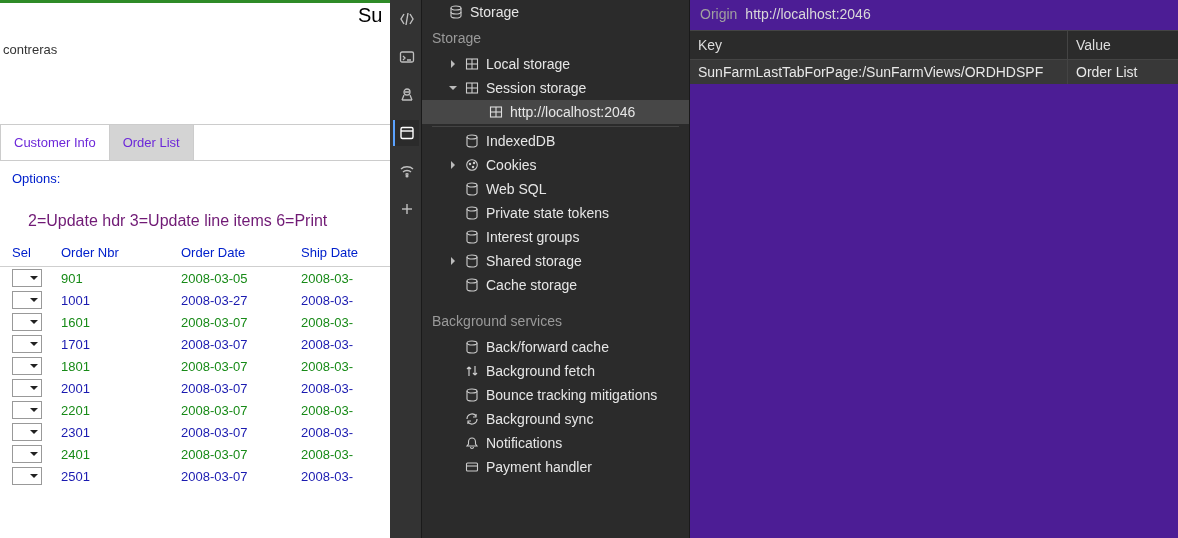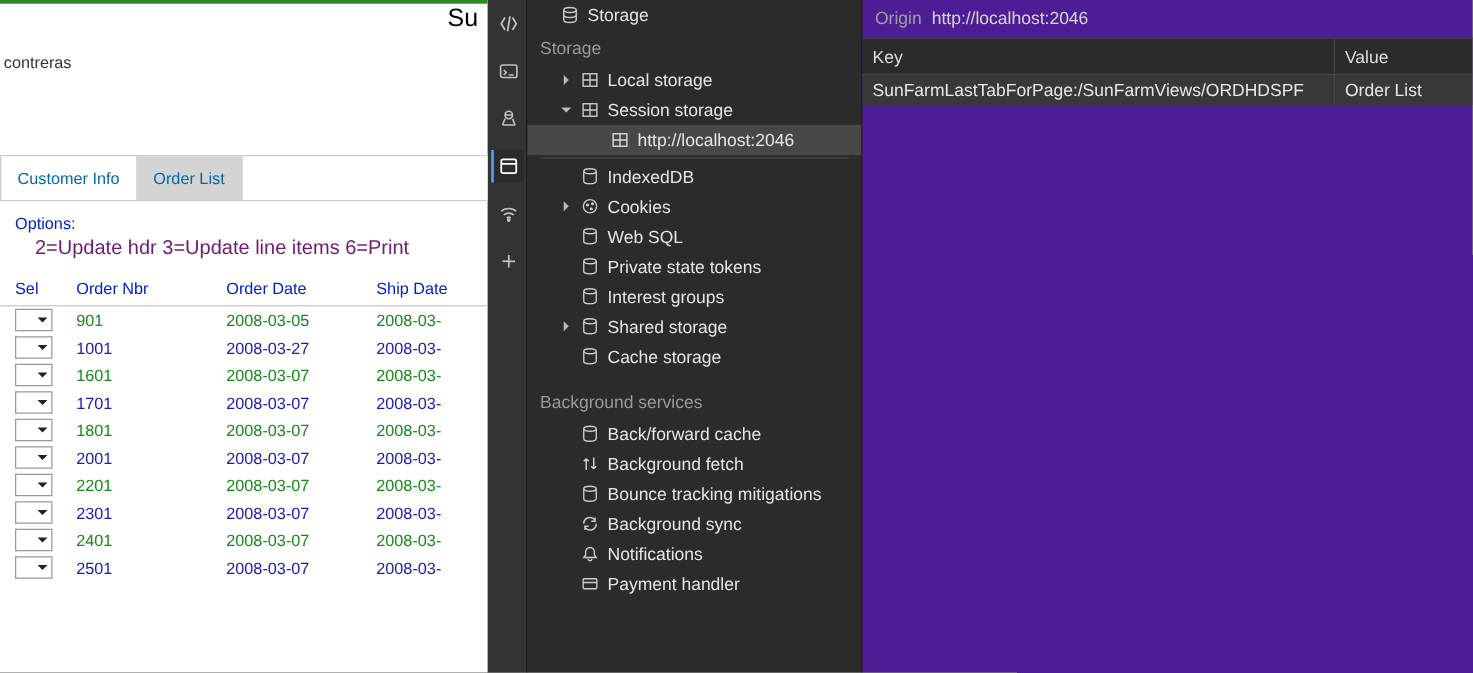--- a/index.html
+++ b/index.html
@@ -6,26 +6,26 @@
   body { width: 1178px; height: 538px; display: flex; overflow: hidden; background: #fff; font-size: 14px; }
 
   
   .app-panel { width: 390px; height: 538px; background: #fff; position: relative; }
   .app-top { height: 3px; background: #2e8b27; }
   .app-title { font-size: 20px; font-weight: 400; color: #000; position: absolute; top: 4px; left: 358px; }
   .app-user { font-size: 13px; color: #333; position: absolute; top: 42px; left: 3px; }
   .app-body { position: absolute; top: 124px; left: 0; right: 0; }
 
   .tabs-row { display: flex; border-top: 1px solid #ccc; border-bottom: 1px solid #ccc; background: #fff; }
-  .tab { padding: 10px 13px; font-size: 13px; color: #0369a1; cursor: pointer; border-right: 1px solid #ccc; }
+  .tab { padding: 10px 13px; font-size: 13px; color: #6d28d9; cursor: pointer; border-right: 1px solid #ccc; }
   .tab.active { background: #d4d4d4; }
   .tab.first { border-left: 1px solid #ccc; }
 
   .options-block { padding: 10px 12px 2px 12px; }
-  .options-label { color: #0020cc; font-size: 13px; margin-bottom: 4px; display: block; }
+  .options-label { color: #0020cc; font-size: 13px; margin-bottom: 26px; display: block; }
   .options-line { color: #701a75; font-size: 16px; margin-left: 16px; margin-bottom: 10px; }
 
   .tbl { width: 100%; border-collapse: collapse; }
   .tbl th { text-align: left; font-weight: 400; color: #0020cc; font-size: 13px; padding: 3px 6px 6px 6px; border-bottom: 1px solid #cfcfcf; }
   .tbl th:first-child { padding-left: 12px; margin-top: 43px; }
   .tbl td { font-size: 13px; padding: 2px 6px; vertical-align: middle; }
   .tbl td:first-child { padding-left: 12px; }
   .sel-cell { width: 55px; }
   .sel-dd { width: 30px; height: 18px; background: #fff; border: 1px solid #999; position: relative; cursor: pointer; }
   .sel-dd svg { position: absolute; right: 3px; top: 4px; }

